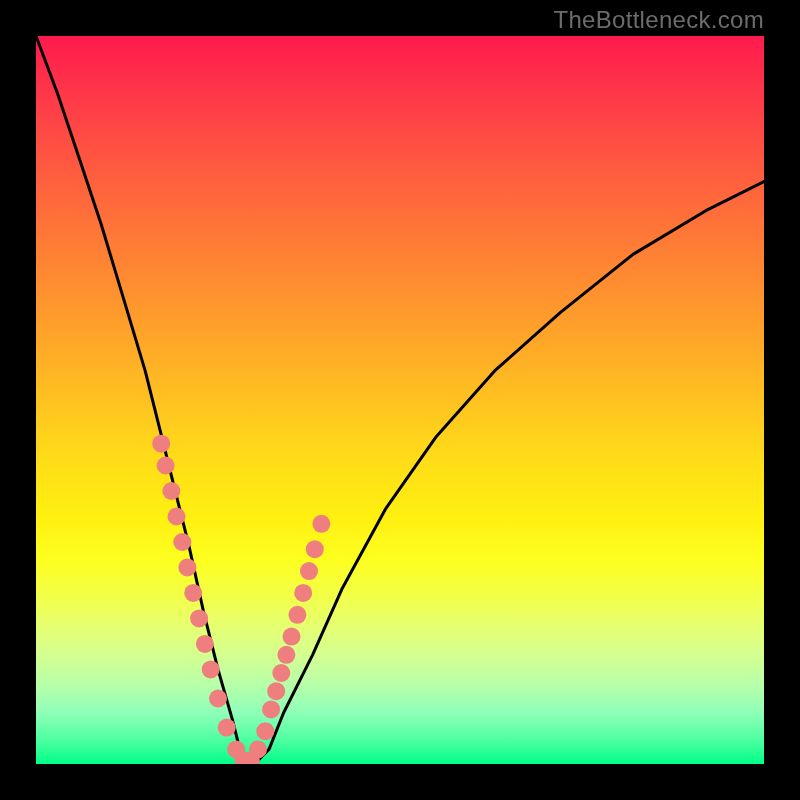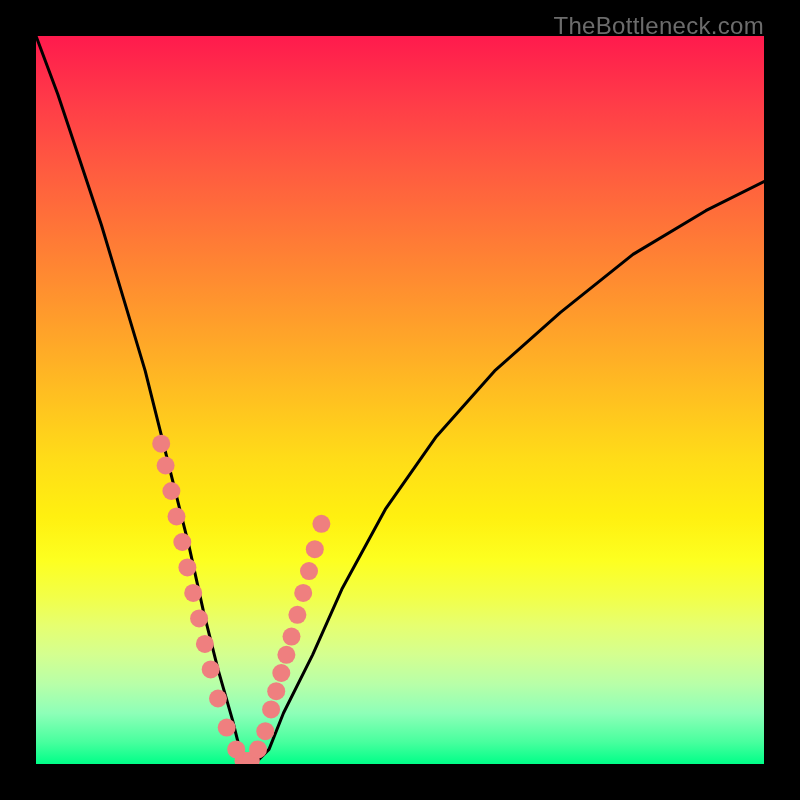--- a/index.html
+++ b/index.html
@@ -38,21 +38,21 @@
       #e6ff70 81%,
       #d4ff90 85%,
       #b8ffa8 89%,
       #8effb8 93%,
       #48ff9e 97%,
       #00ff88 100%
     );
   }
   .watermark {
     position: absolute;
-    top: 12px;
+    top: 6px;
     right: 36px;
     color: #6c6c6c;
     font-size: 24px;
     font-weight: 400;
     letter-spacing: 0.3px;
     user-select: none;
   }
   svg.overlay {
     position: absolute;
     left: 0;

